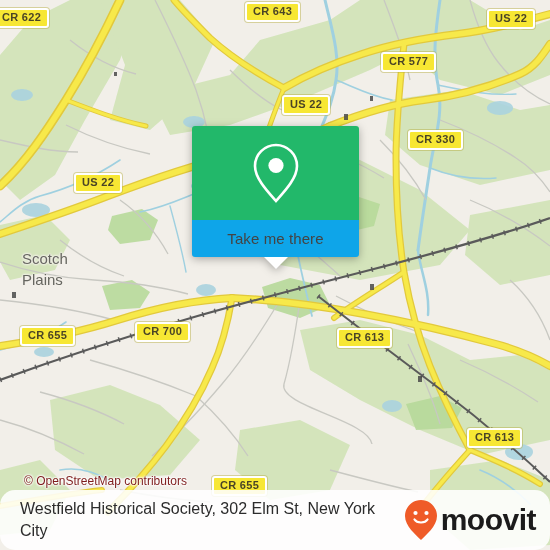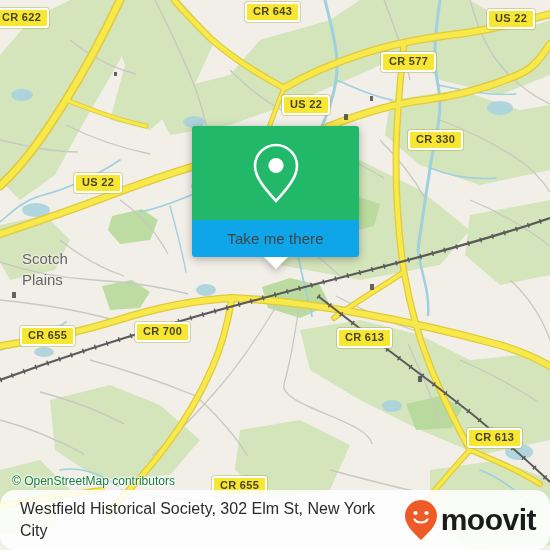--- a/index.html
+++ b/index.html
@@ -62,22 +62,22 @@
   #popup .tail{
     position:absolute;left:50%;bottom:-12px;transform:translateX(-50%);
     width:0;height:0;
     border-left:12px solid transparent;
     border-right:12px solid transparent;
     border-top:12px solid #ffffff;
   }
 
   
   #attribution{
-    position:absolute;left:12px;top:474px;
-    font-size:12px;color:#15803d;
+    position:absolute;left:24px;top:474px;
+    font-size:12px;color:#7f1d1d;
     text-shadow:1px 0 2px #fff,-1px 0 2px #fff,0 1px 2px #fff,0 -1px 2px #fff;
   }
 
   
   #bottombar{
     position:absolute;left:0;top:490px;width:550px;height:60px;
     background:rgba(255,255,255,.88);
     display:flex;align-items:center;border-radius:15px;
   }
   #bottombar .title{

